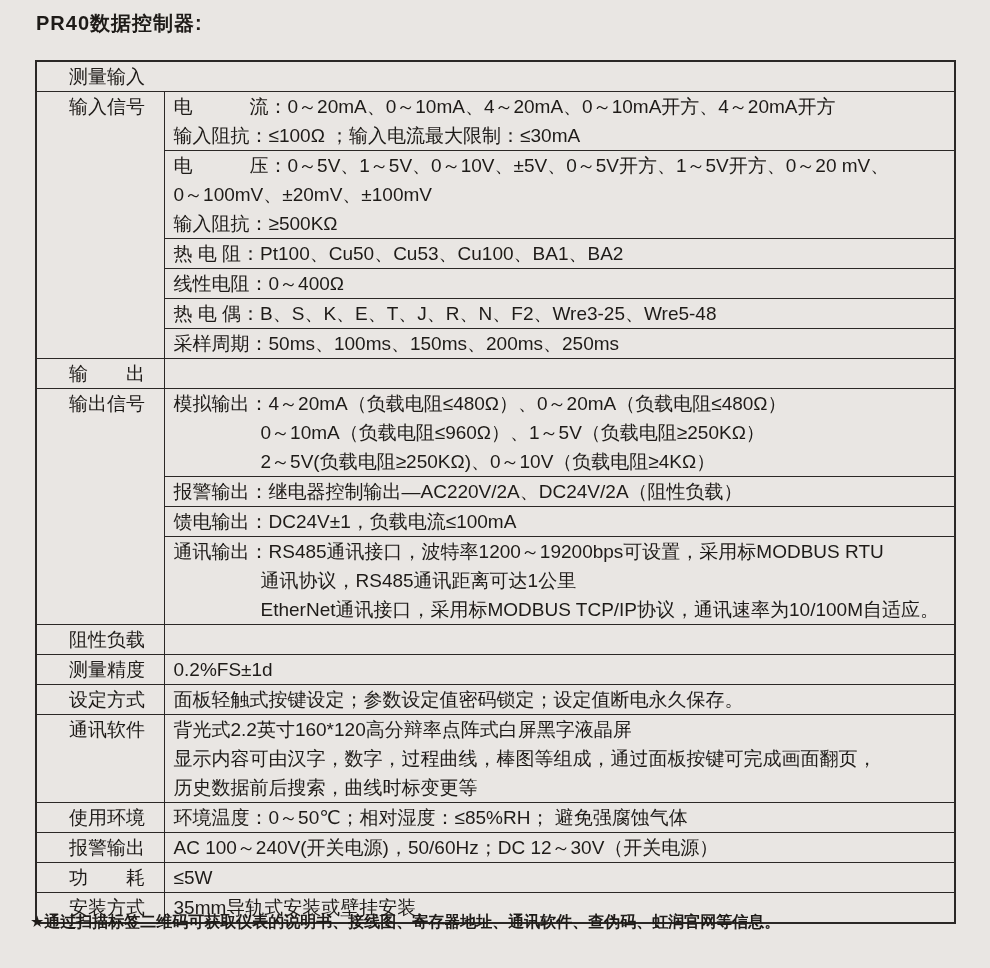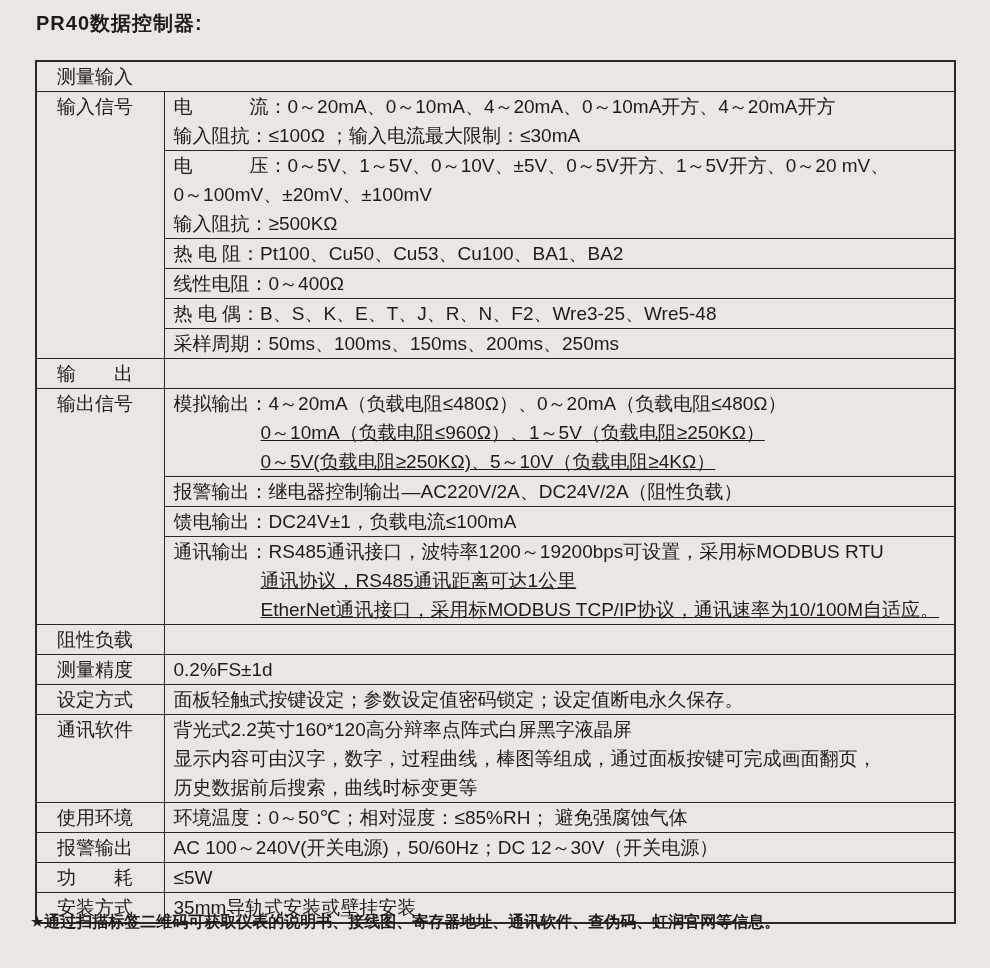--- a/index.html
+++ b/index.html
@@ -34,24 +34,24 @@
   col.c1 { width: 128px; }
   td {
     border: 1.5px solid #2b2826;
     font-size: 19px;
     line-height: 29px;
     padding: 0;
     vertical-align: top;
     overflow: hidden;
     white-space: nowrap;
   }
-  td.lbl { padding-left: 20px; }
+  td.lbl { padding-left: 32px; }
   td.content { padding-left: 9px; }
   .ln { white-space: nowrap; }
-  .ln.ind { padding-left: 87px; text-decoration: underline; }
+  .ln.ind { padding-left: 87px; }
   .footer-note {
     position: absolute;
     left: 30px;
     top: 912px;
     width: 955px;
     font-size: 16px;
     font-weight: 600;
     white-space: nowrap;
   }
 </style>
@@ -109,21 +109,21 @@
   <tr>
     <td class="lbl">输　　出</td>
     <td class="content"></td>
   </tr>
 
   <tr>
     <td class="lbl" rowspan="4">输出信号</td>
     <td class="content">
       <div class="ln">模拟输出：4～20mA（负载电阻≤480Ω）、0～20mA（负载电阻≤480Ω）</div>
       <div class="ln ind">0～10mA（负载电阻≤960Ω）、1～5V（负载电阻≥250KΩ）</div>
-      <div class="ln ind">0～5V(负载电阻≥250KΩ)、5～10V（负载电阻≥4KΩ）</div>
+      <div class="ln ind">2～5V(负载电阻≥250KΩ)、0～10V（负载电阻≥4KΩ）</div>
     </td>
   </tr>
   <tr>
     <td class="content">
       <div class="ln">报警输出：继电器控制输出—AC220V/2A、DC24V/2A（阻性负载）</div>
     </td>
   </tr>
   <tr>
     <td class="content">
       <div class="ln">馈电输出：DC24V±1，负载电流≤100mA</div>

